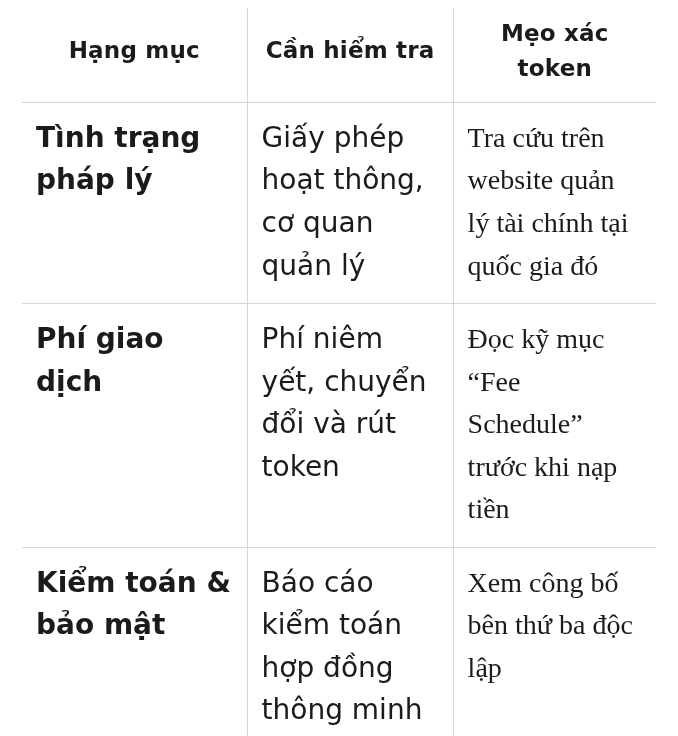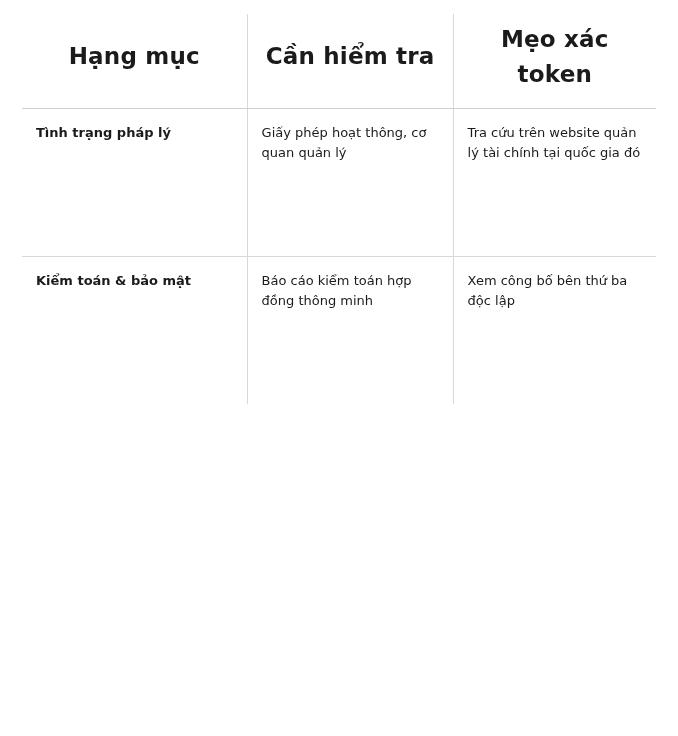--- a/index.html
+++ b/index.html
@@ -11,55 +11,55 @@
     width: 678px;
     height: 736px;
     font-family: "DejaVu Sans", sans-serif;
     color: #1b1b1b;
     overflow: hidden;
   }
   .table-wrap {
     width: 678px;
     height: 736px;
     box-sizing: border-box;
-    padding: 14px 22px 10px 22px;
+    padding: 8px 22px 10px 22px;
   }
   table.info-table {
     width: 100%;
     border-collapse: collapse;
     table-layout: fixed;
   }
   table.info-table col.c1 { width: 35.5%; }
   table.info-table col.c2 { width: 32.5%; }
   table.info-table col.c3 { width: 32.0%; }
 
   table.info-table th,
   table.info-table td {
     border: 1px solid #d8d8d8;
     vertical-align: top;
     padding: 14px 14px 16px 14px;
-    font-size: 13px;
+    font-size: 28px;
     line-height: 1.52;
     word-break: break-word;
   }
   table.info-table thead th {
     border-top: none;
     border-bottom: 1px solid #cfcfcf;
     font-weight: bold;
     font-size: 23px;
     text-align: center;
     vertical-align: middle;
     padding: 8px 10px 16px 10px;
     letter-spacing: 0.2px;
   }
   table.info-table thead th:first-child { border-left: none; }
   table.info-table thead th:last-child  { border-right: none; }
 
   table.info-table tbody td:first-child { border-left: none; }
-  table.info-table tbody td:last-child  { border-right: none; }
+  table.info-table tbody td:last-child  { border-right: none; font-family: Liberation Serif, serif; }
   table.info-table tbody tr:last-child td { border-bottom: none; }
 
   td.cat {
     font-weight: bold;
     vertical-align: middle;
     font-size: 21px;
     line-height: 1.5;
     padding-left: 12px;
   }
   td.mid {
@@ -88,19 +88,24 @@
         <th>Mẹo xác token</th>
       </tr>
     </thead>
     <tbody>
       <tr>
         <td class="cat">Tình trạng pháp lý</td>
         <td class="mid">Giấy phép hoạt thông, cơ quan quản lý</td>
         <td class="tip">Tra cứu trên website quản lý tài chính tại quốc gia đó</td>
       </tr>
       <tr>
+        <td class="cat">Phí giao dịch</td>
+        <td class="mid">Phí niêm yết, chuyển đổi và rút token</td>
+        <td class="tip">Đọc kỹ mục “Fee Schedule” trước khi nạp tiền</td>
+      </tr>
+      <tr>
         <td class="cat">Kiểm toán &amp; bảo mật</td>
         <td class="mid">Báo cáo kiểm toán hợp đồng thông minh</td>
         <td class="tip">Xem công bố bên thứ ba độc lập</td>
       </tr>
     </tbody>
   </table>
 </div>
 
 </body></html>

